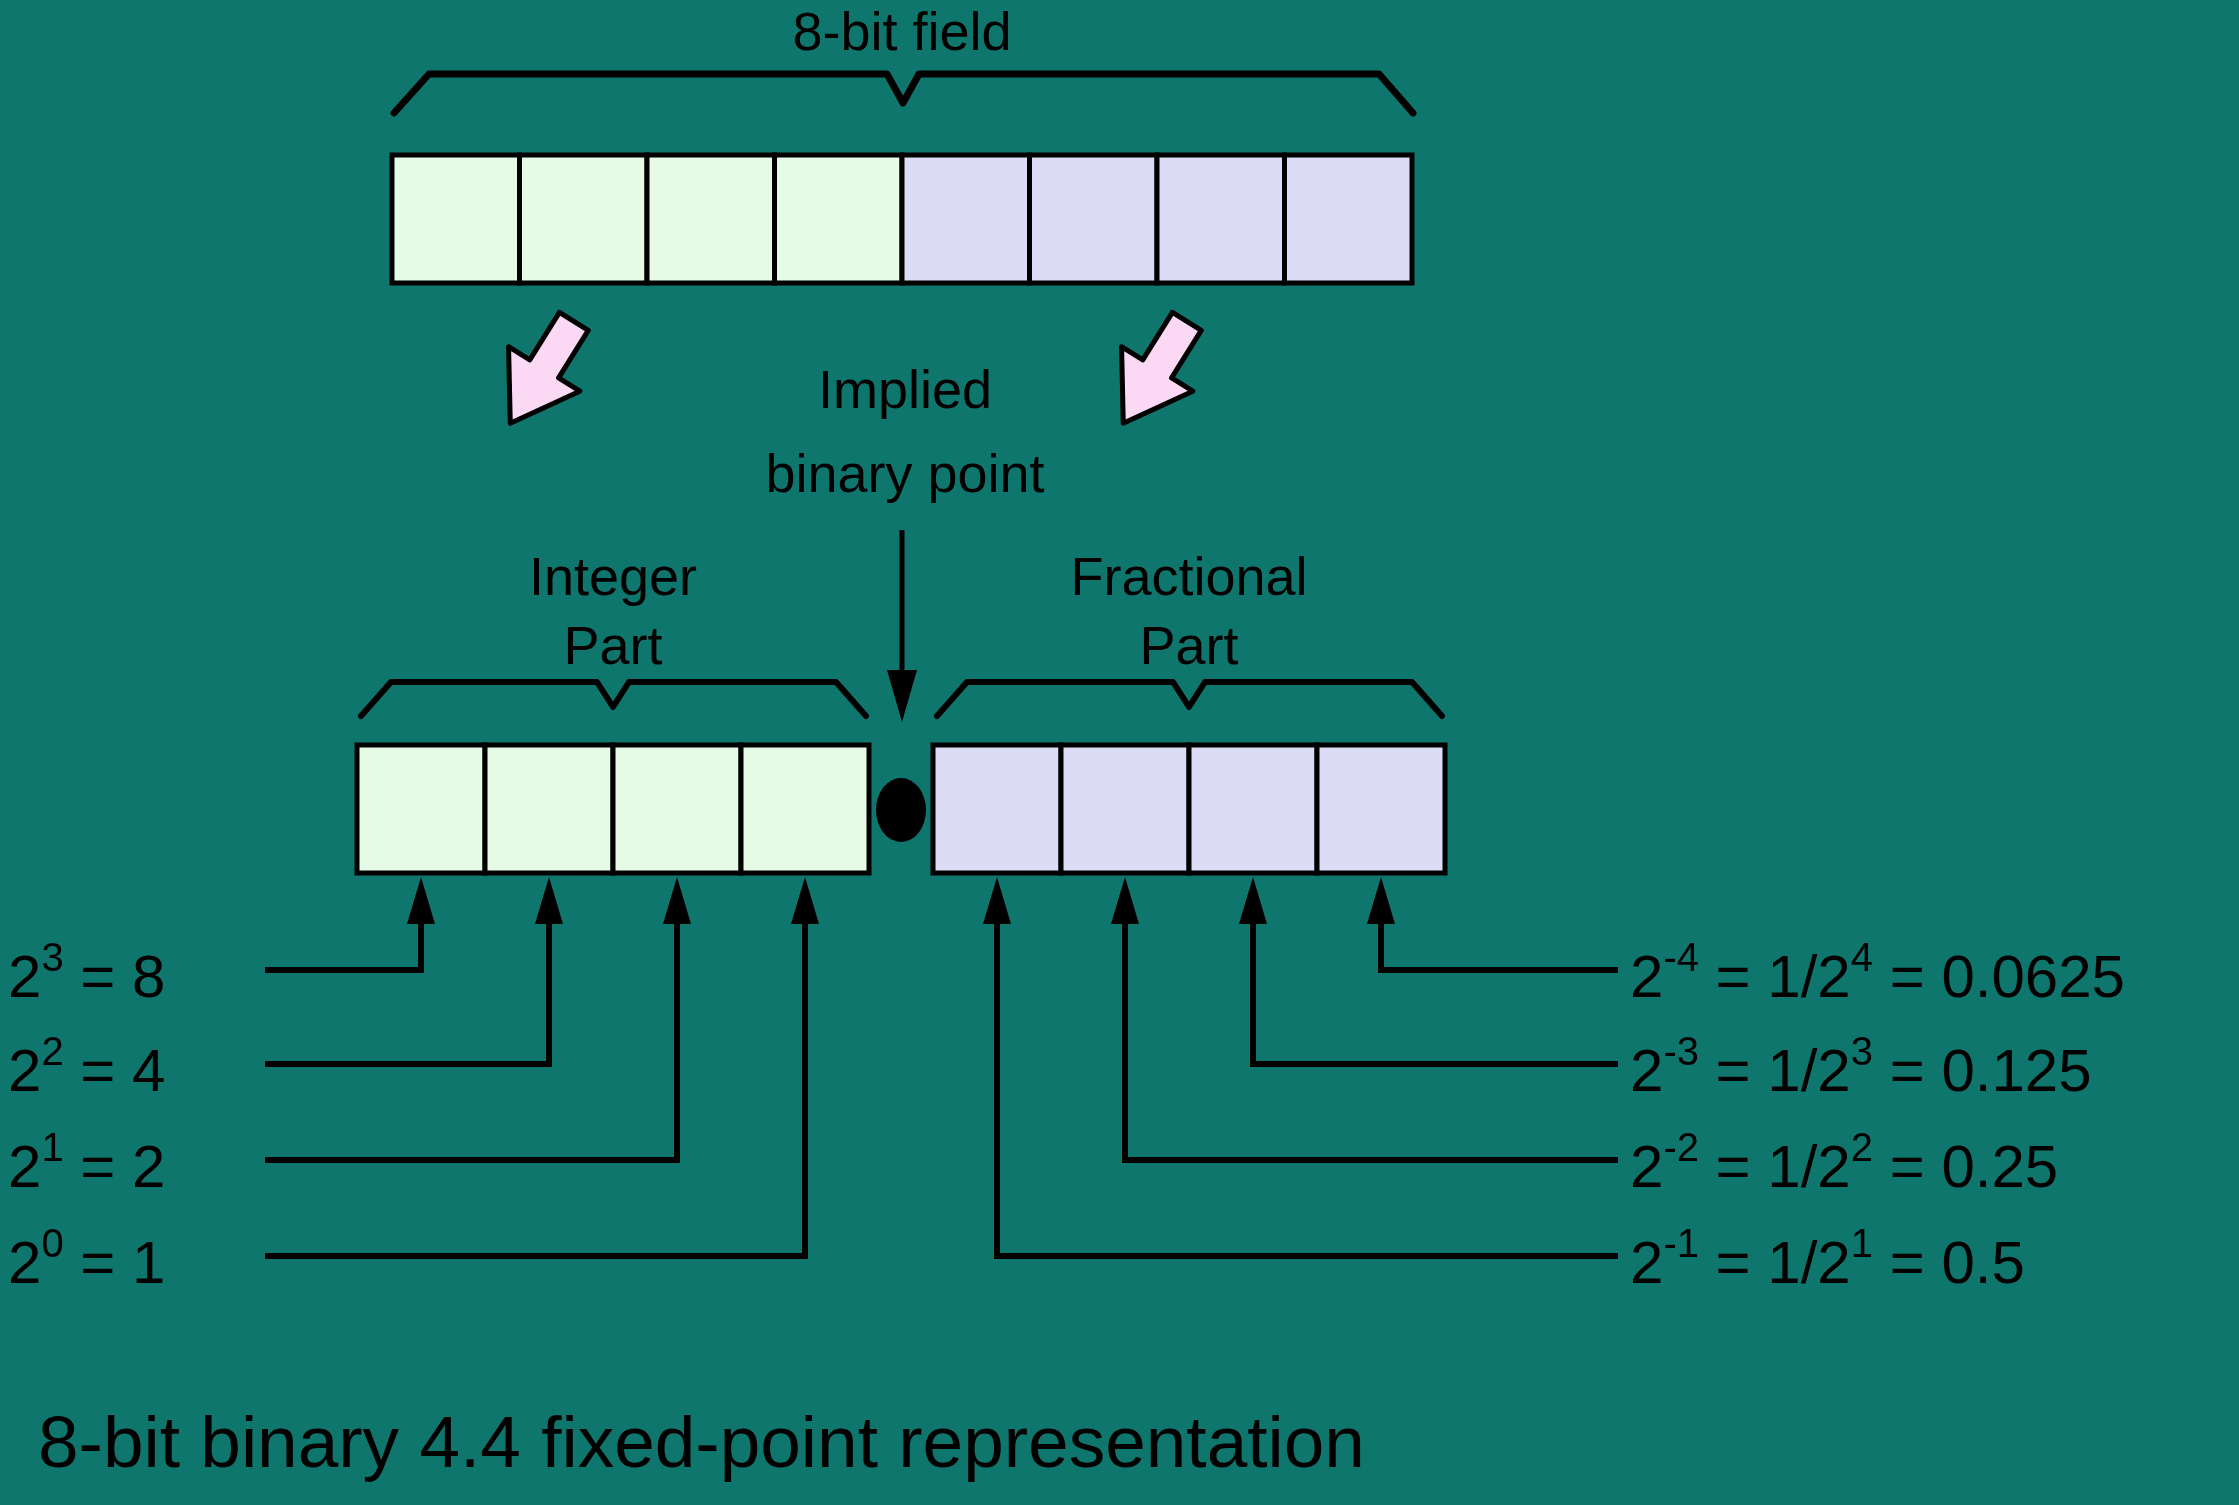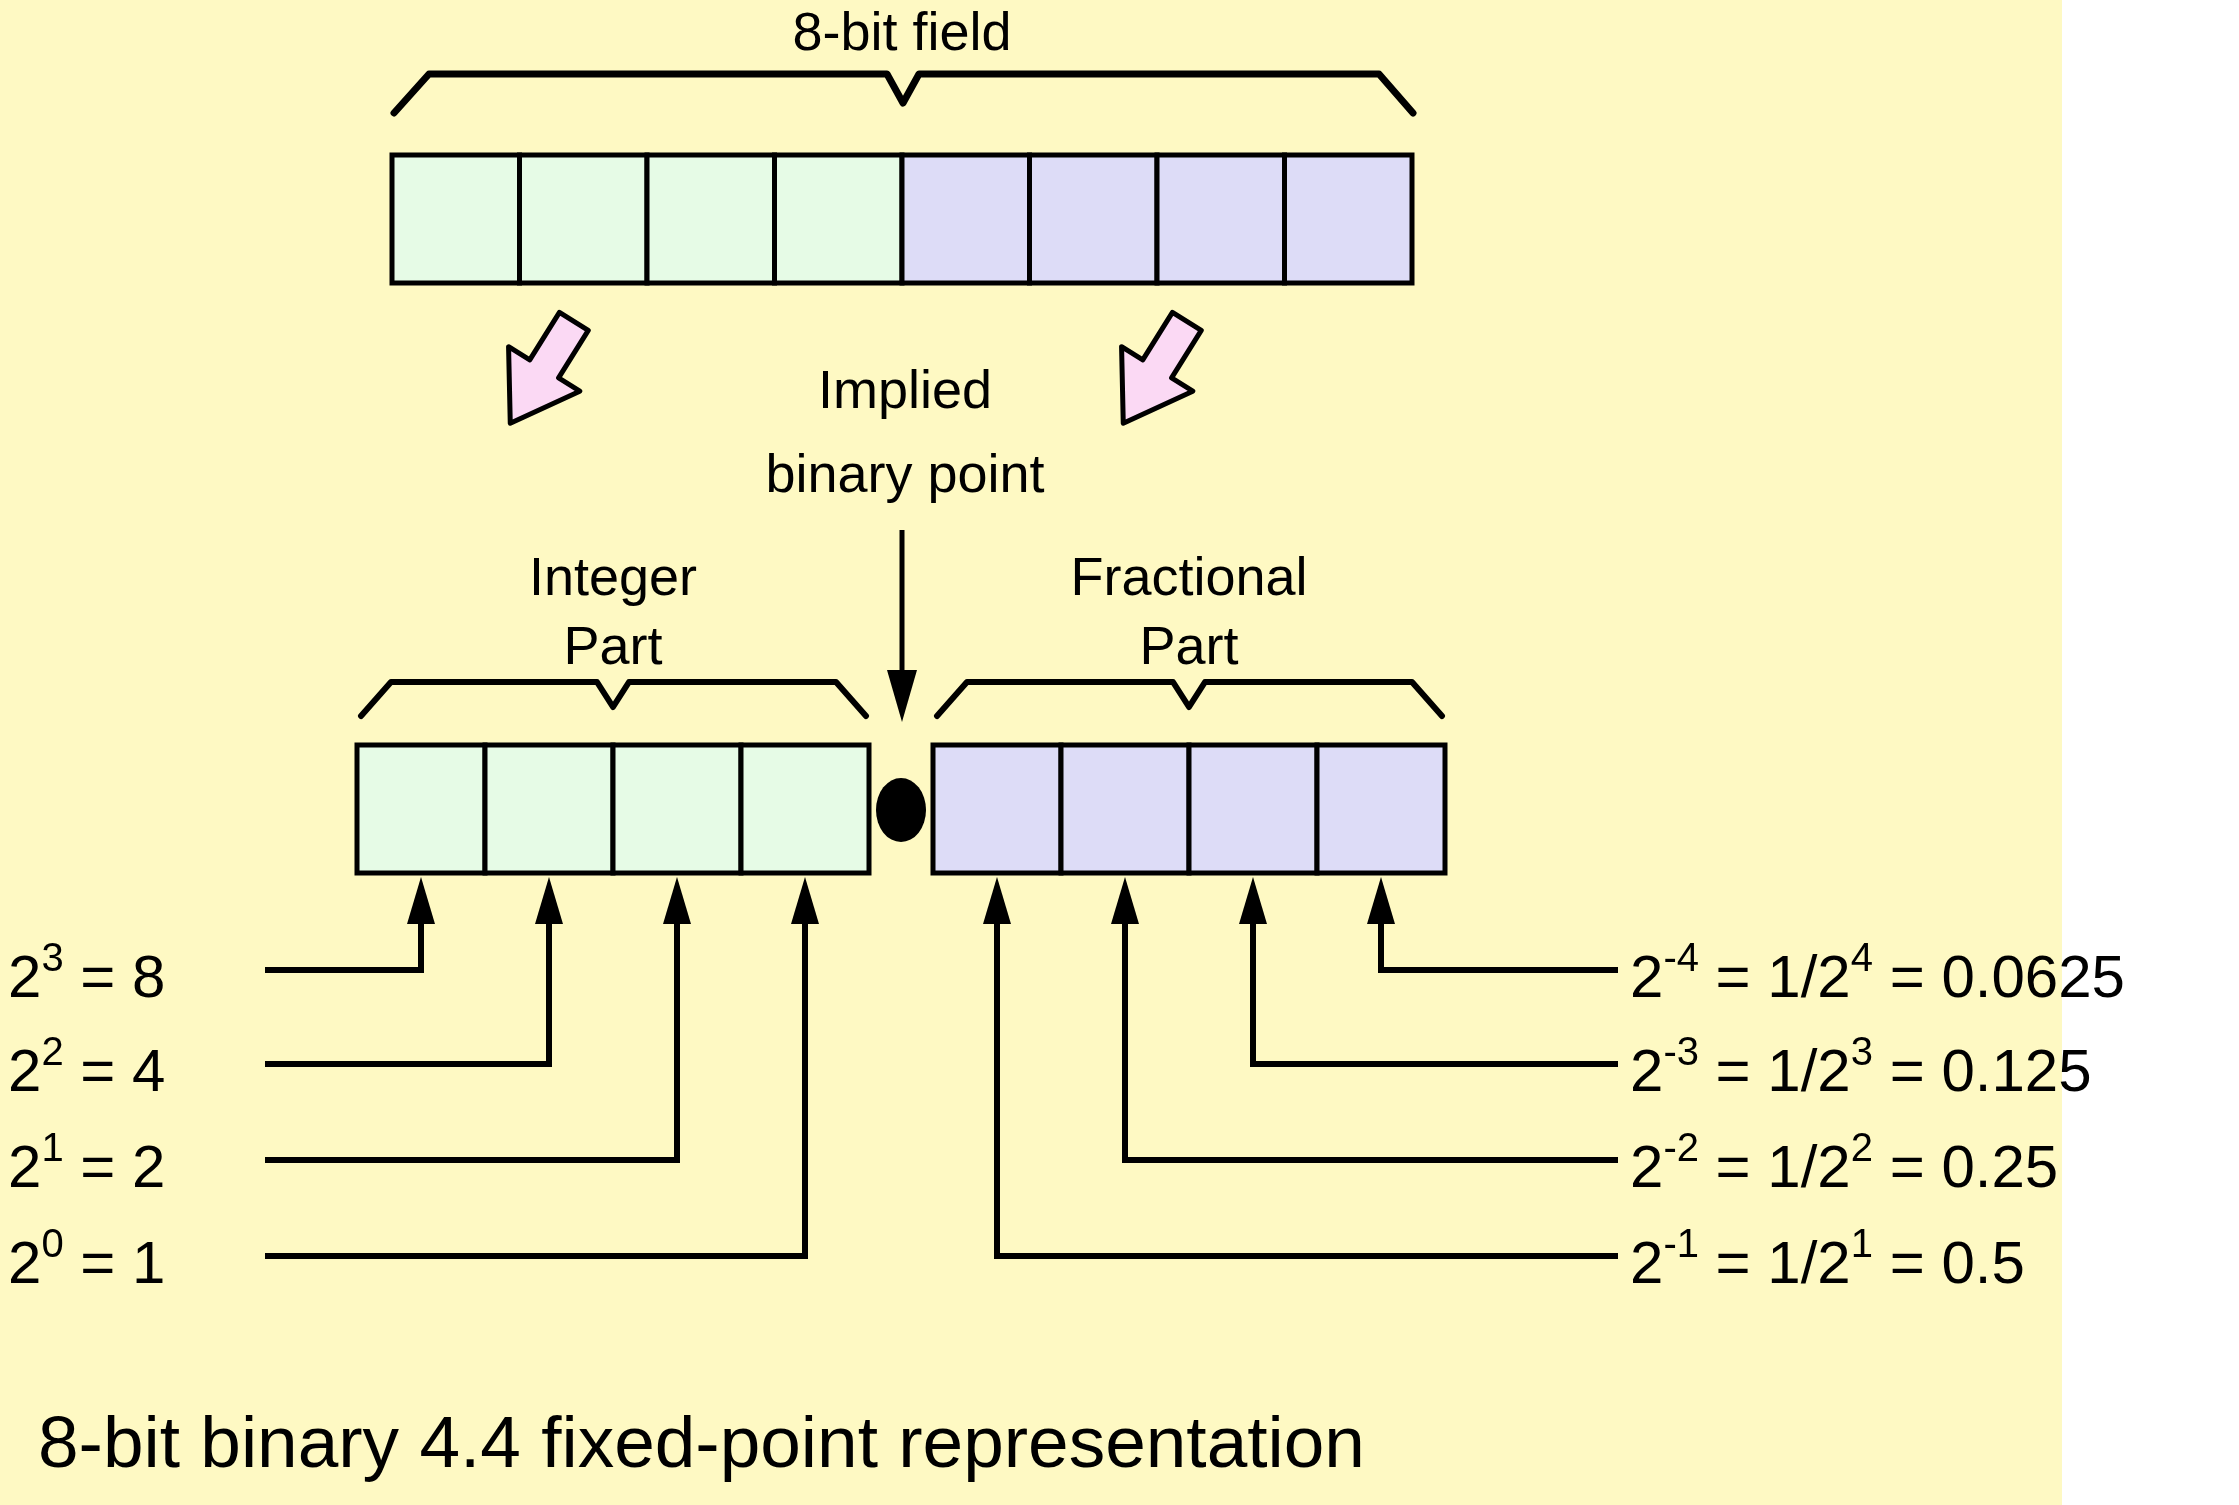--- a/index.html
+++ b/index.html
@@ -1,16 +1,16 @@
 <!DOCTYPE html>
 <html><head>
 <meta charset="utf-8">
 <style>
   html,body { margin:0; padding:0; background:#ffffff; }
-  .stage { width:2062px; height:1505px; position:relative; background:#fef9c3; }
+  .stage { width:2239px; height:1505px; position:relative; background:#0f766e; }
   svg { display:block; }
   text { font-family:"Liberation Sans", sans-serif; fill:#000000; }
   .t54   { font-size:54px; }
   .w60   { font-size:60px; }
   .sup   { font-size:40px; }
   .title { font-size:73px; }
   .cell  { stroke:#000000; stroke-width:5; }
   .brace { fill:none; stroke:#000000; stroke-width:6; stroke-linejoin:round; stroke-linecap:round; }
   .brace-top { stroke-width:7; }
   .conn  { fill:none; stroke:#000000; stroke-width:6; stroke-linejoin:miter; }

